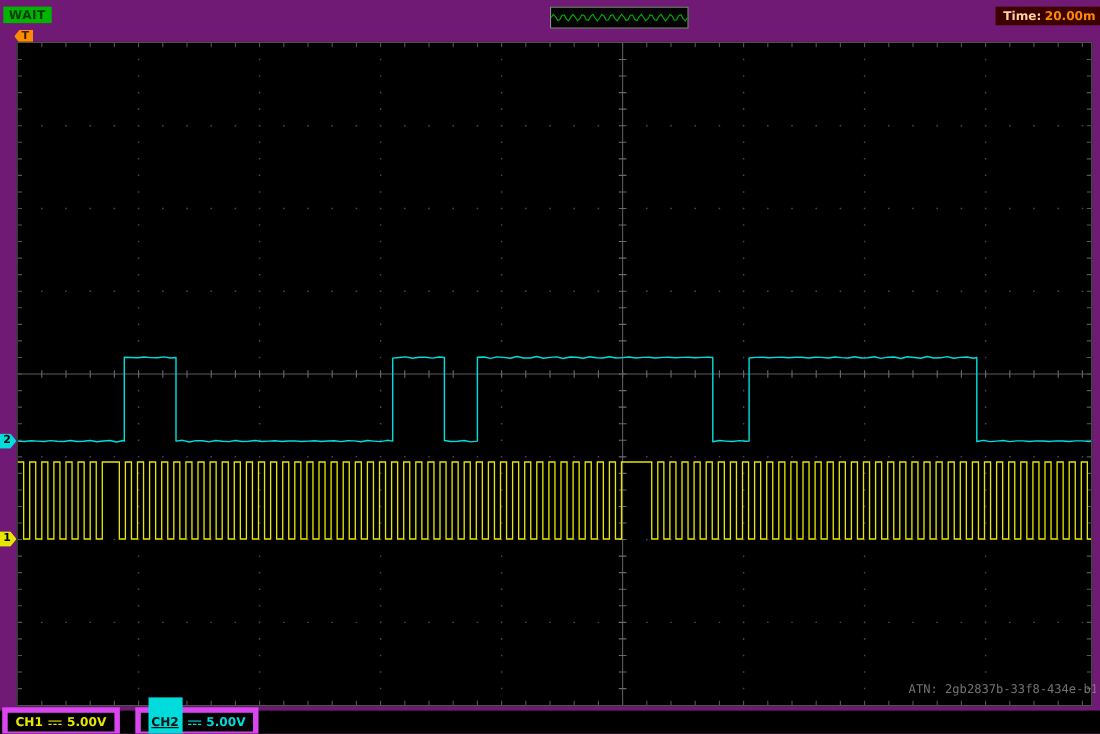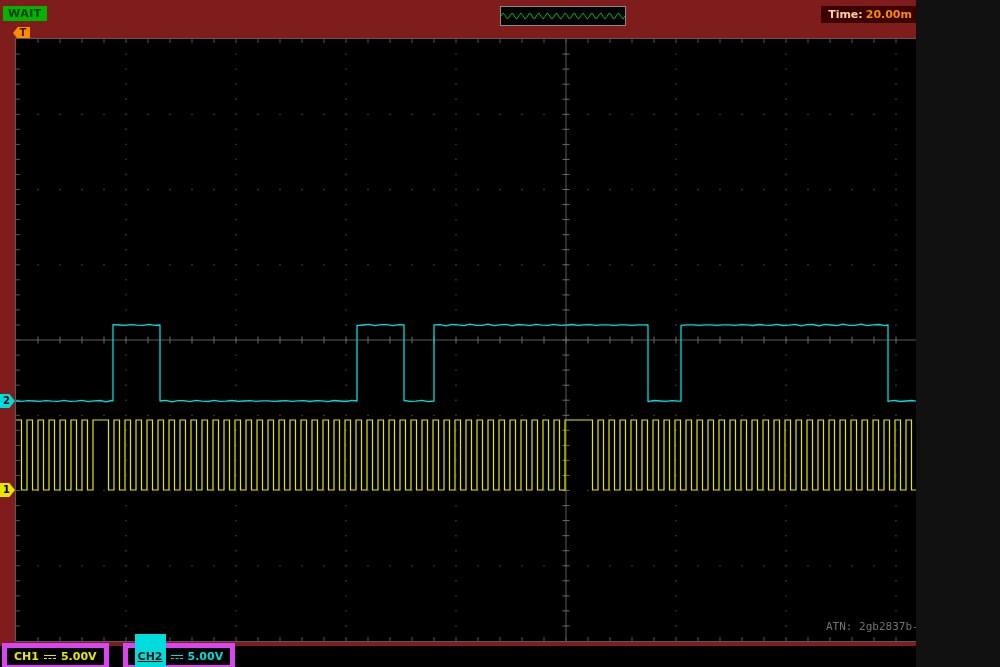--- a/index.html
+++ b/index.html
@@ -1,16 +1,16 @@
 <!DOCTYPE html>
 <html><head>
 <meta charset="utf-8">
 <style>
   html,body{margin:0;padding:0;background:#111;}
-  .screen{position:relative;width:916px;height:667px;background:#7f1d1d;overflow:hidden;
+  .screen{position:relative;width:1000px;height:667px;background:#701a75;overflow:hidden;
           font-family:"DejaVu Sans",sans-serif;}
   
   .status{position:absolute;left:3px;top:6px;background:#00b400;color:#043a04;
           font:bold 11px "DejaVu Sans",sans-serif;padding:1px 5px;letter-spacing:.5px;}
   .preview{position:absolute;left:500px;top:6px;width:126px;height:20px;border:1px solid #8a8a8a;
            background:#030303;box-sizing:border-box;}
   .timebox{position:absolute;right:0;top:6px;background:#3c0000;color:#ffcf9e;
            font:bold 11px "DejaVu Sans",sans-serif;padding:2px 4px 2px 7px;display:flex;gap:3px;}
   .tval{color:#ff8a00;text-align:right;}
   

